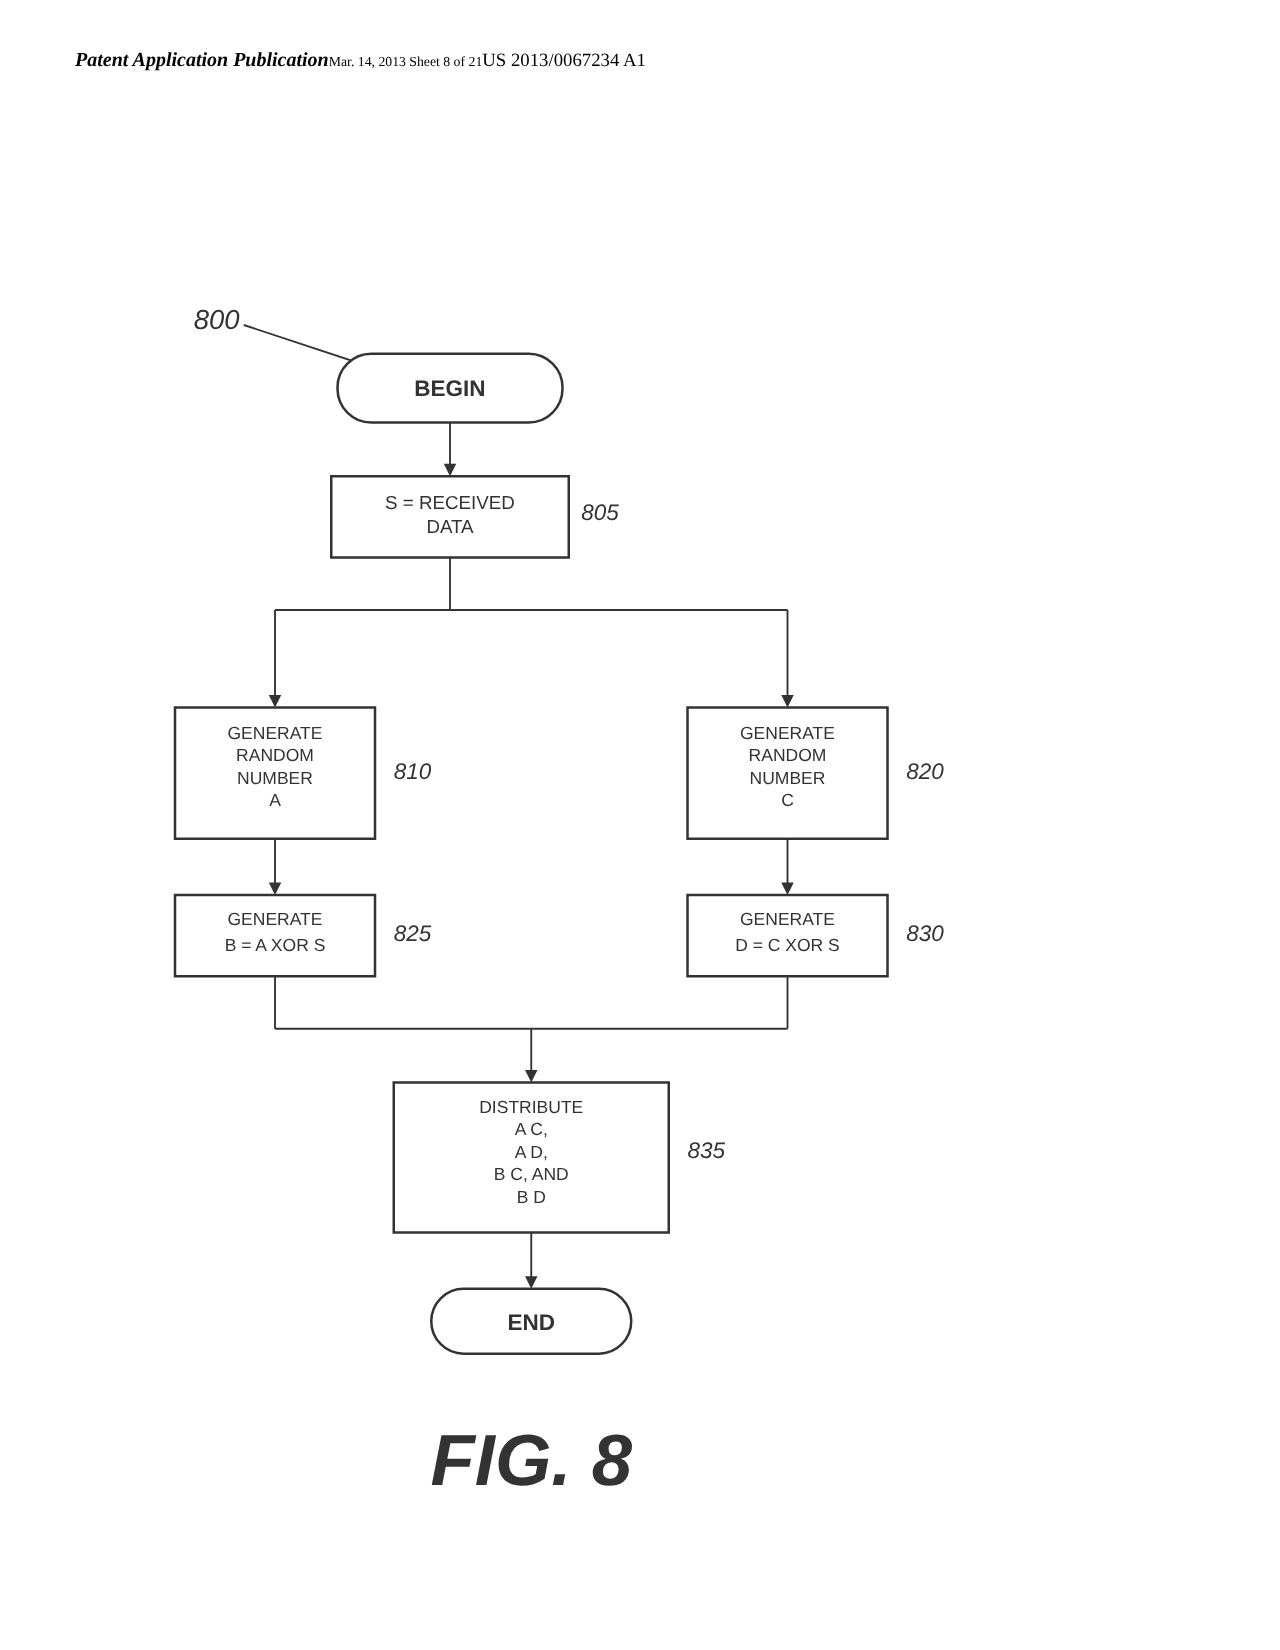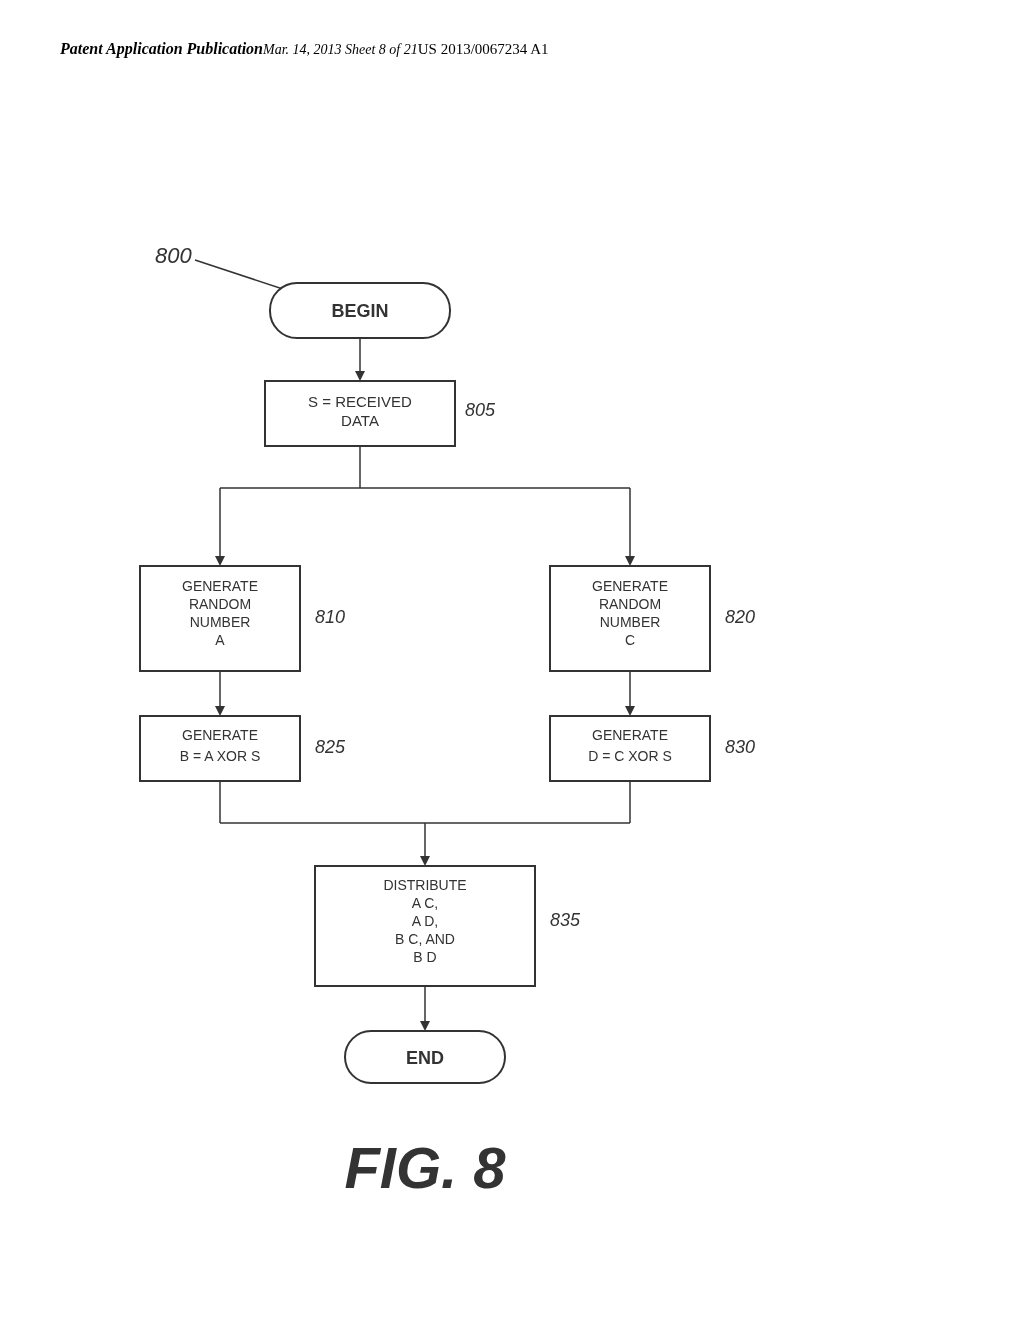--- a/index.html
+++ b/index.html
@@ -18,22 +18,21 @@
       justify-content: flex-start;
       align-items: baseline;
       padding: 40px 60px 0 60px;
     }
     .header-left {
       font-size: 16px;
       font-weight: bold;
       font-style: italic;
     }
     .header-center {
-      font-size: 14px;
-      font-style: italic;
+      font-size: 11px;
     }
     .header-right {
       font-size: 15px;
     }
 
     
     .diagram {
       position: relative;
       width: 100%;
       height: 1180px;

